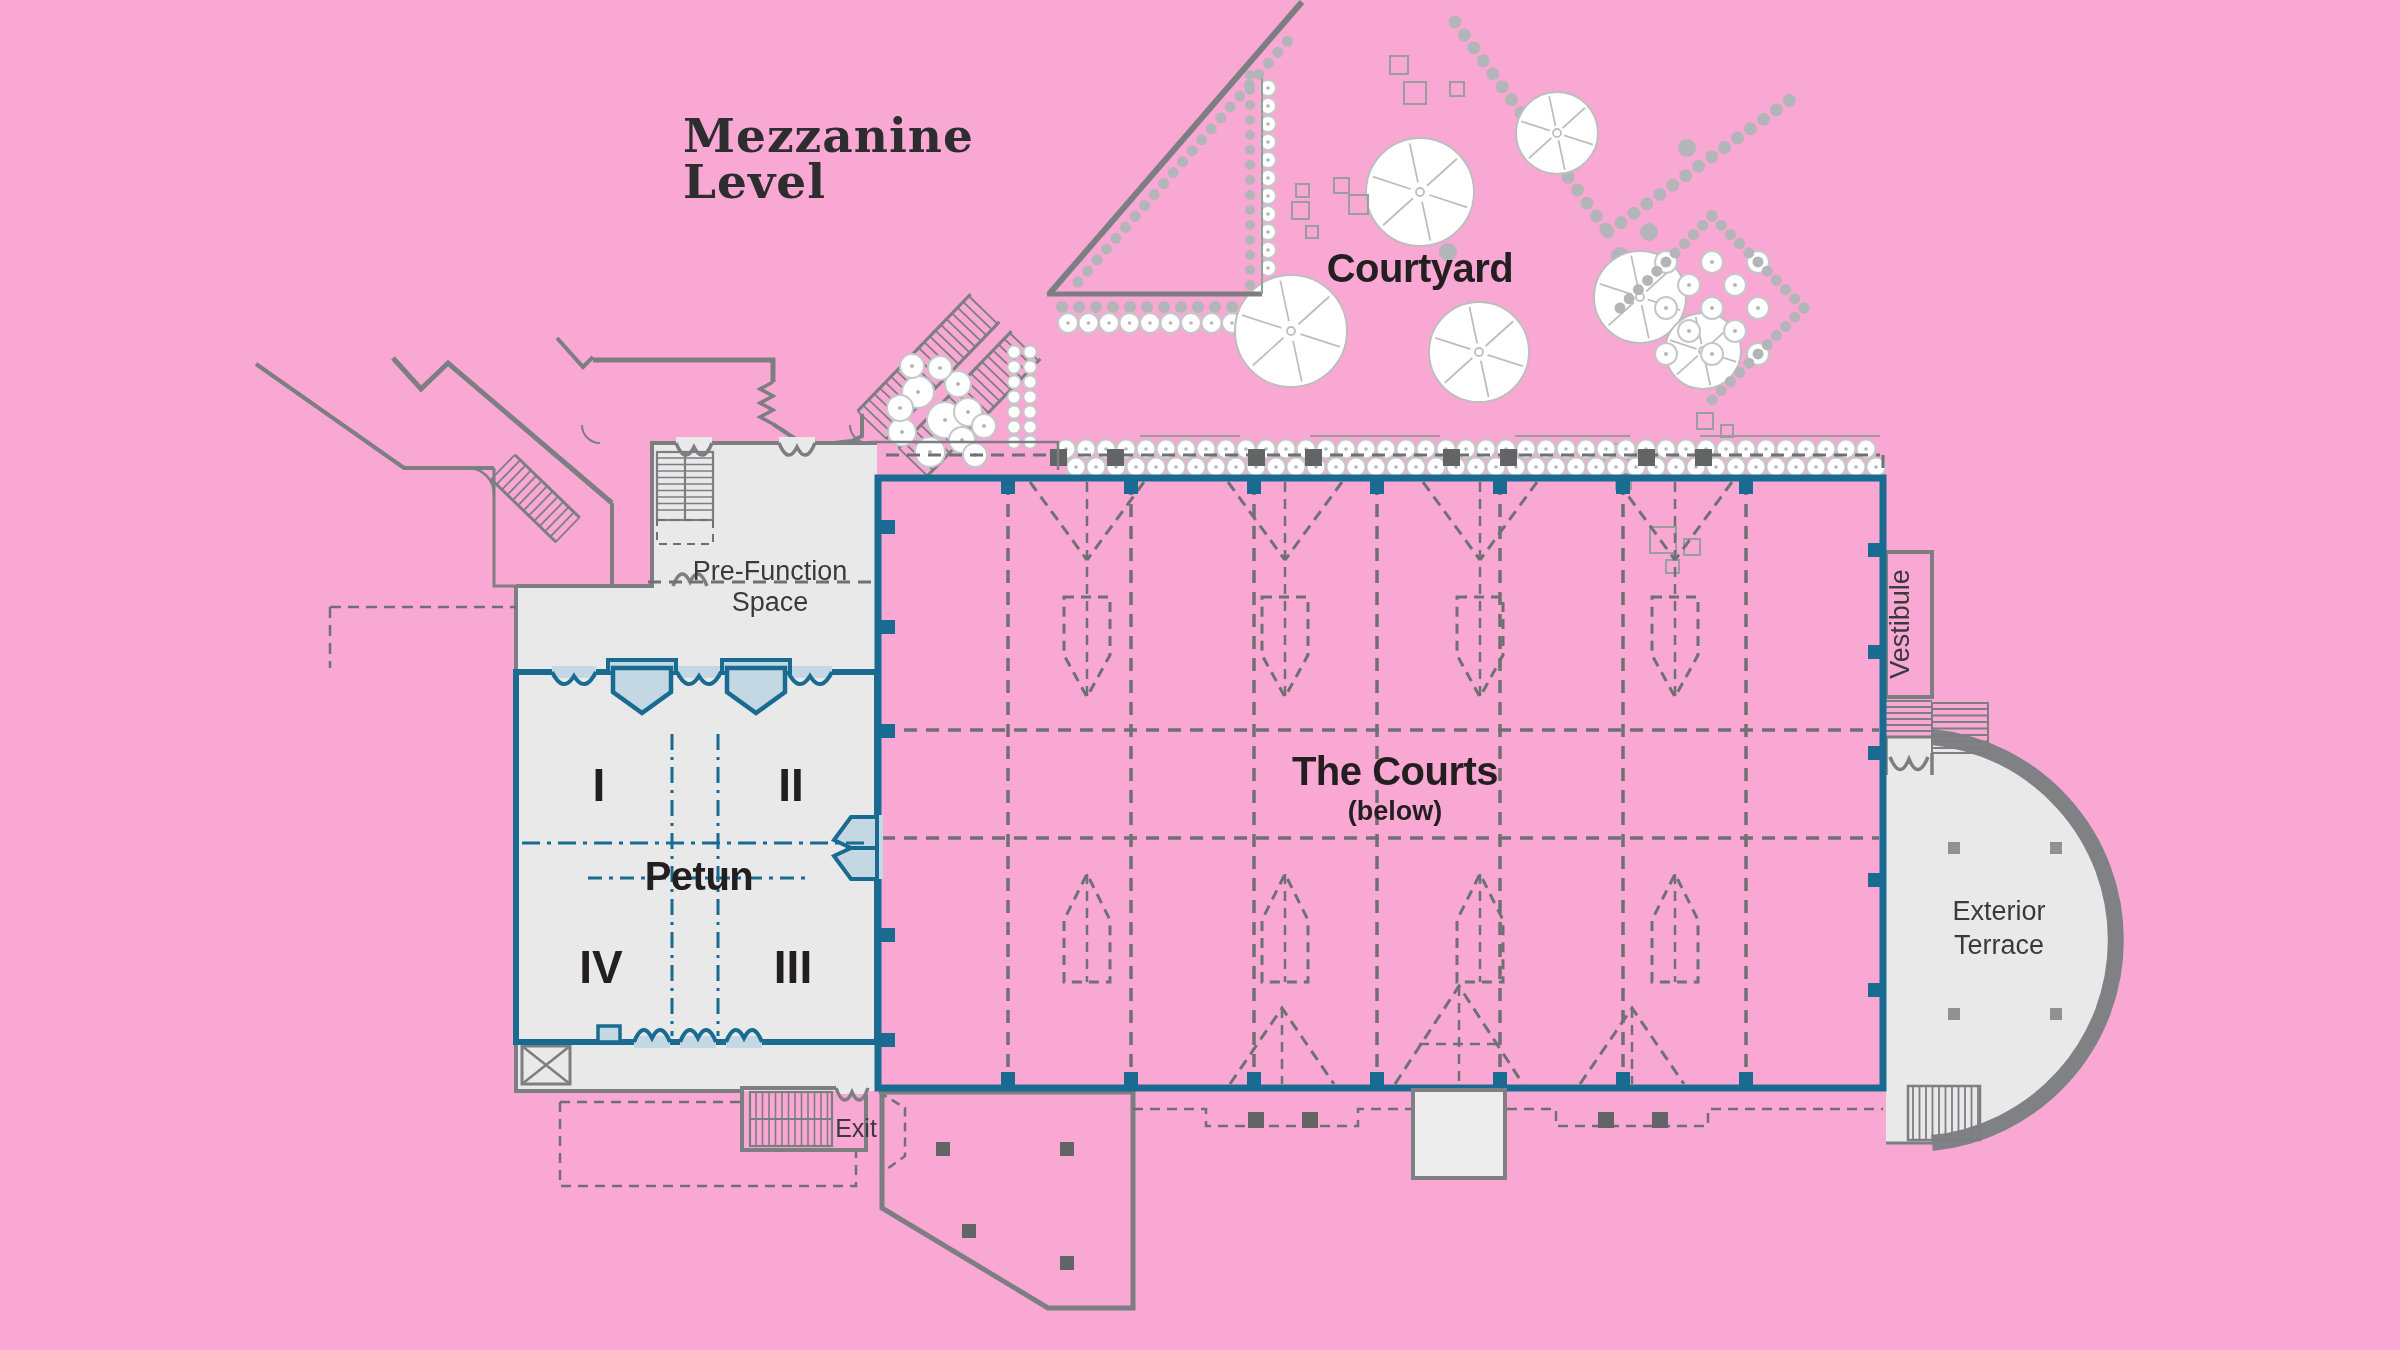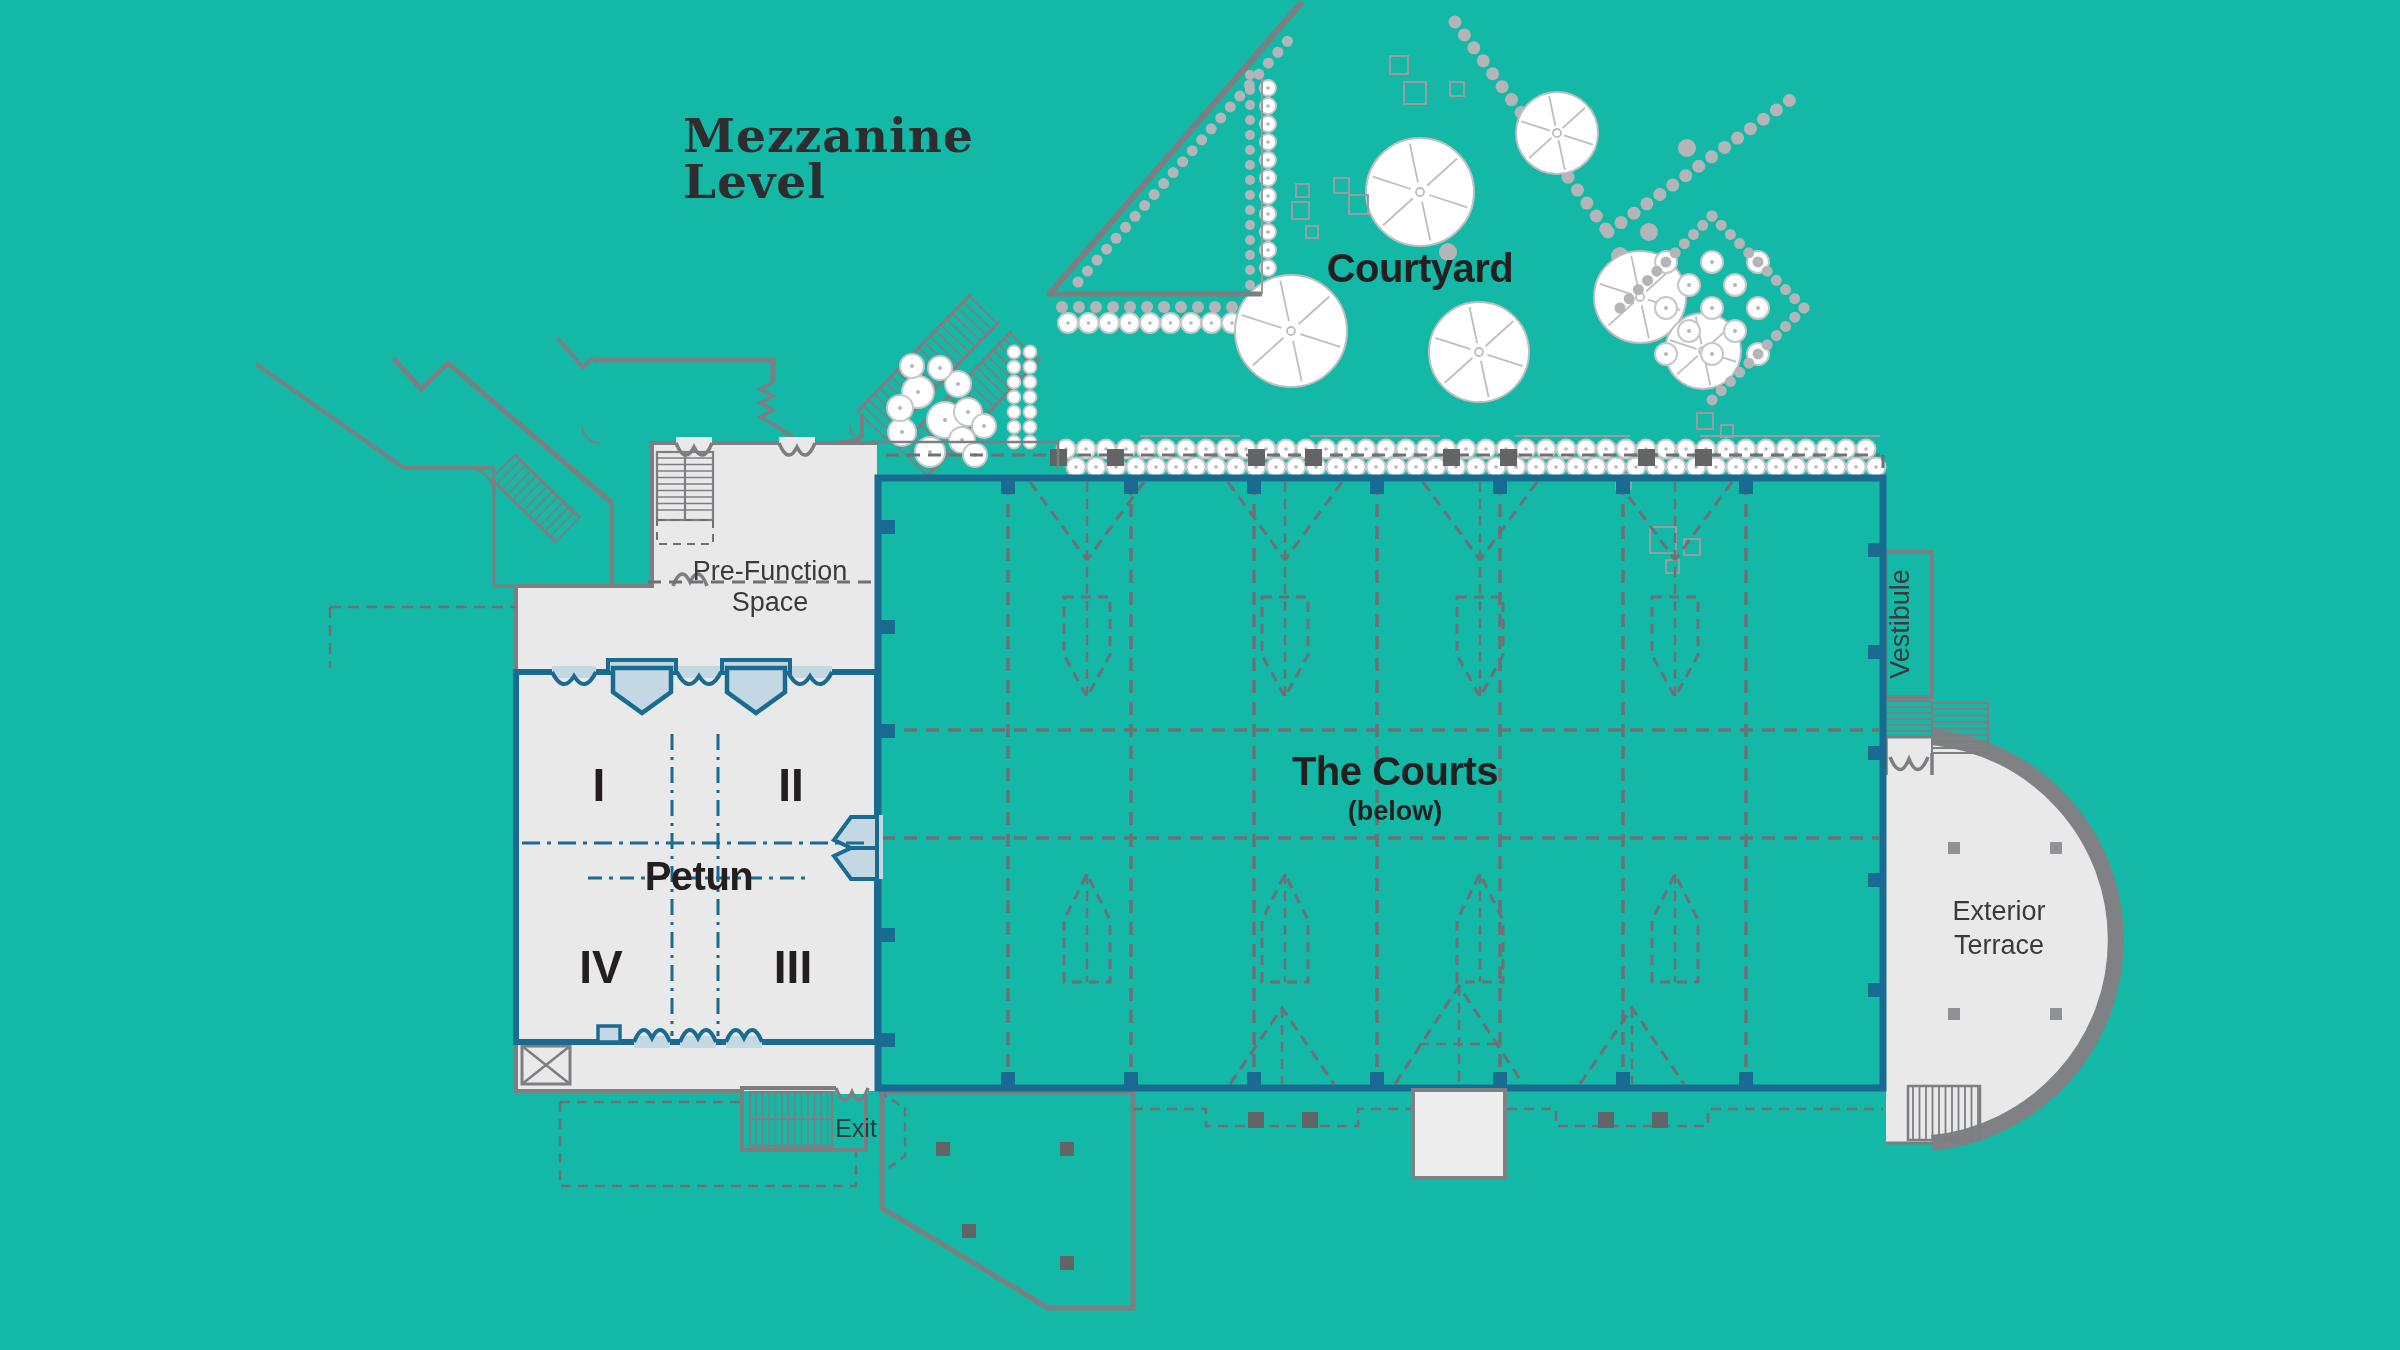--- a/index.html
+++ b/index.html
@@ -1,16 +1,16 @@
 <!DOCTYPE html>
 <html style="--hl-fill: #c4d8e3; --hl-border: #1a6b91; --floor: #e9e9ea; --wall: #7d7e81; --dashc: #6f7073; --ls: #b4b5b8; --ls-out: #c6c7c9; --colsq: #636466; --tdark: #231f20; --tgray: #3a3a3c;"><head>
 <meta charset="utf-8">
 <style>
   html,body{margin:0;padding:0;background:#fff;}
-  #stage{position:relative;width:2400px;height:1350px;background:#14b8a6;overflow:hidden;}
+  #stage{position:relative;width:2400px;height:1350px;background:#f9a8d4;overflow:hidden;}
   svg{display:block;}
   text{font-family:"Liberation Sans","DejaVu Sans",sans-serif;fill:var(--tdark);}
   .title{font-family:"DejaVu Serif","Liberation Serif",serif;font-weight:bold;font-size:47px;fill:#2d2d2f;letter-spacing:1px;}
   .lbl{font-size:27px;fill:var(--tgray);}
   .lbl-s{font-size:25px;fill:var(--tgray);}
   .big{font-weight:bold;font-size:40px;fill:var(--tdark);letter-spacing:-0.5px;}
   .big2{font-weight:bold;font-size:27px;fill:var(--tdark);}
   .rn{font-weight:bold;font-size:46px;fill:var(--tdark);}
   .hl{fill:var(--hl-fill);}
   .hlstroke{stroke:var(--hl-border);fill:none;}

